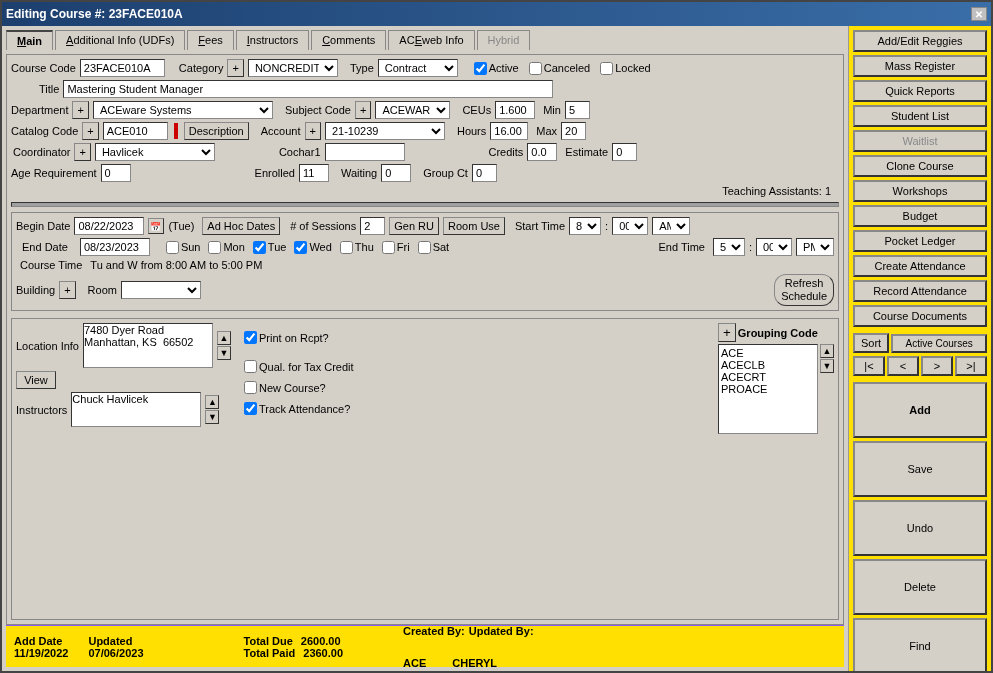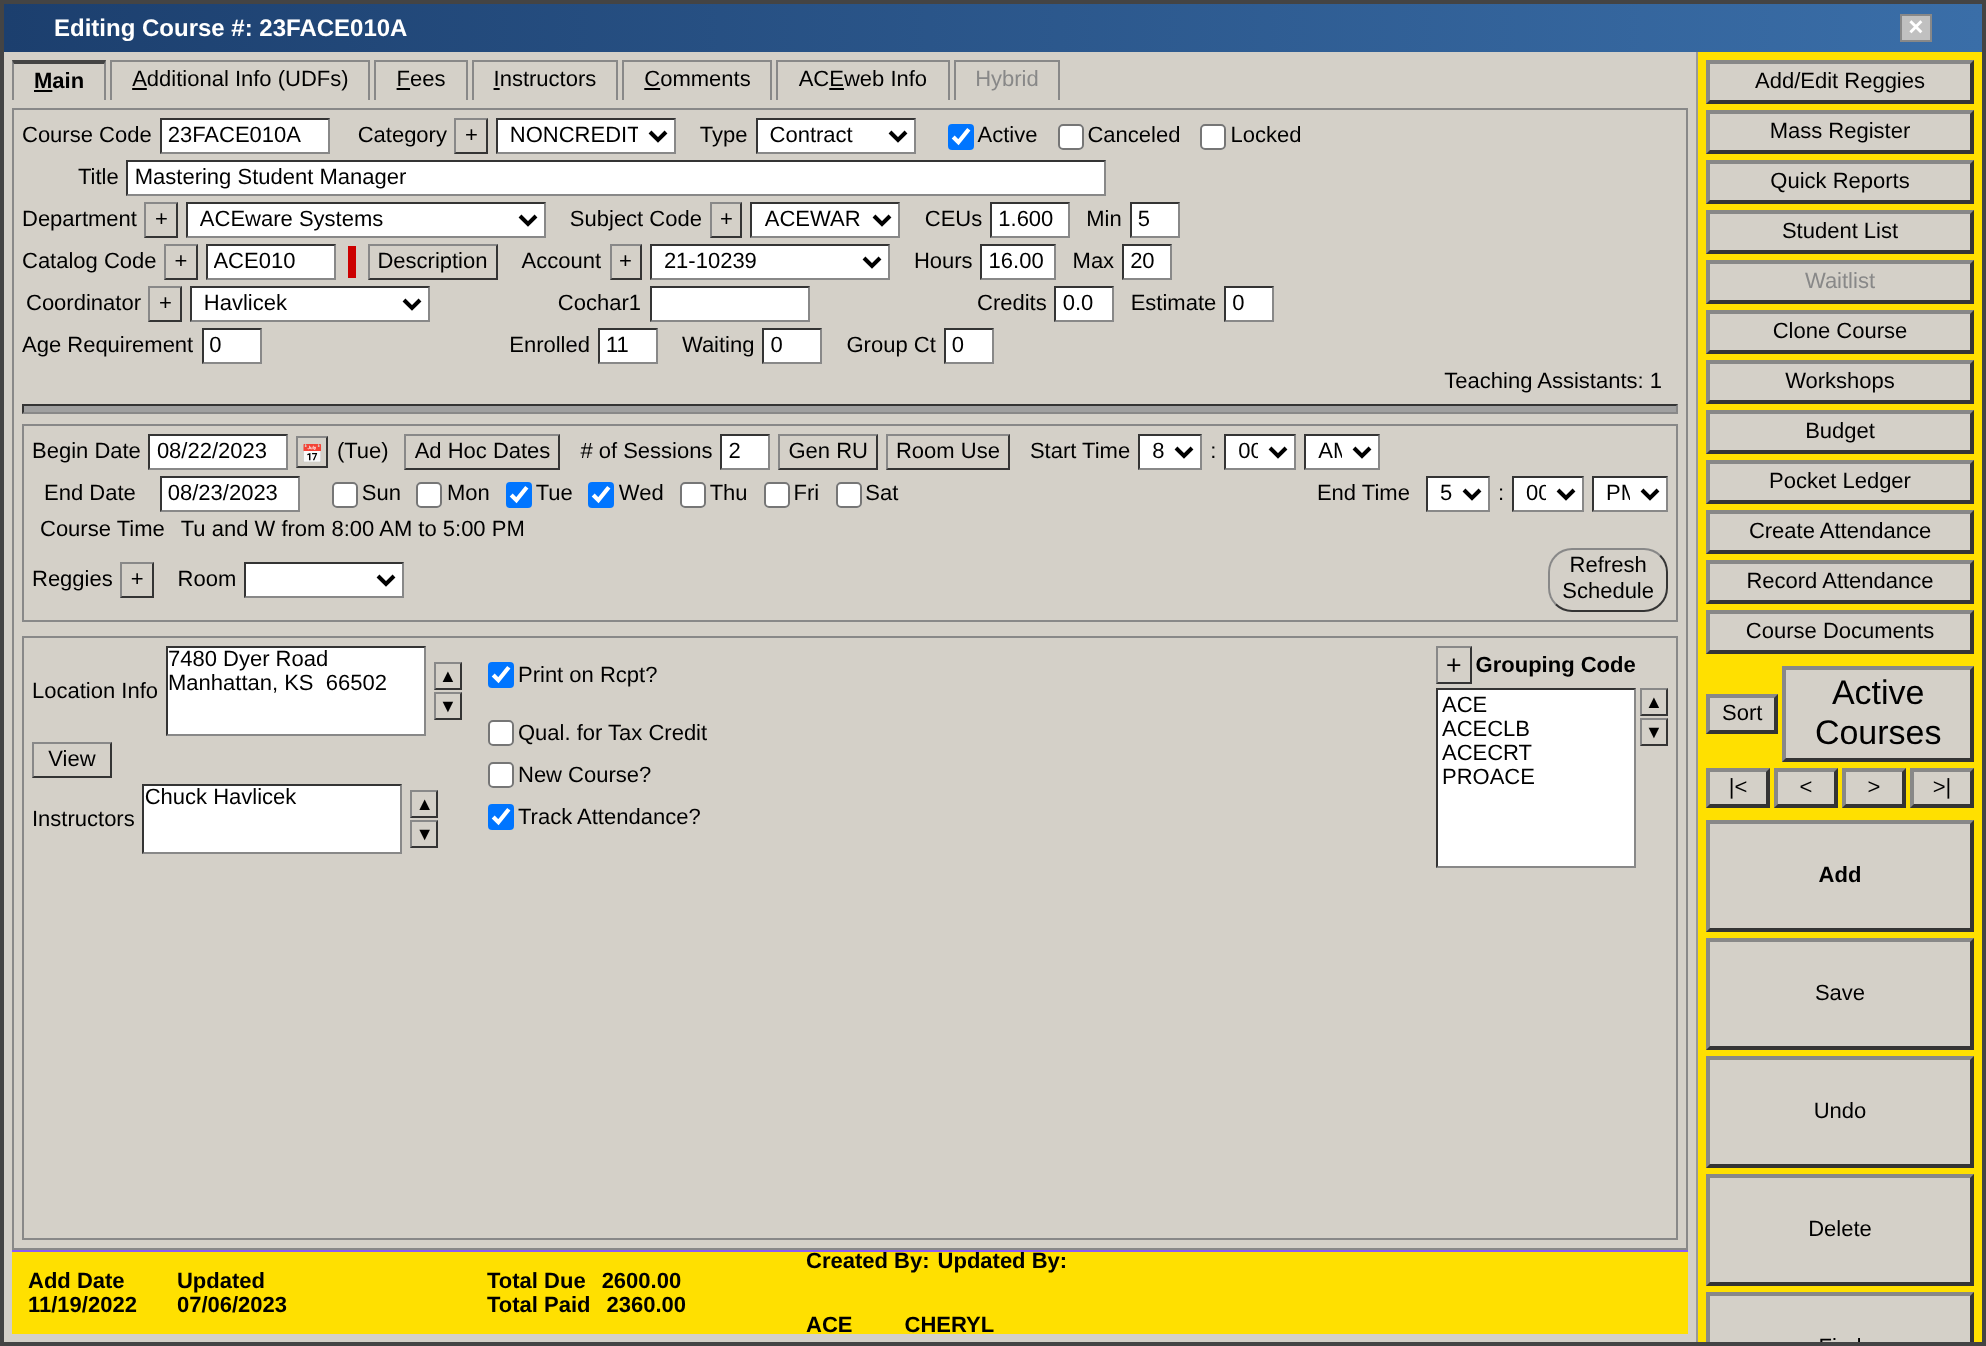--- a/index.html
+++ b/index.html
@@ -10,21 +10,21 @@
       height: 673px;
       background: #d4d0c8;
       border: 2px solid #444;
       position: relative;
       overflow: hidden;
     }
     
     .title-bar {
       background: linear-gradient(to right, #1c3f6e, #3a6ea8);
       color: white;
-      padding: 4px 25px;
+      padding: 4px 4px;
       font-size: 12px;
       font-weight: bold;
       display: flex;
       justify-content: space-between;
       align-items: center;
       height: 24px;
     }
     
     .close-btn {
       background: #c0c0c0;
@@ -186,21 +186,21 @@
       border: 2px outset #888;
       padding: 2px 6px;
       font-size: 11px;
       cursor: pointer;
     }
     
     .active-courses-btn {
       background: #d4d0c8;
       border: 2px outset #888;
       padding: 2px 4px;
-      font-size: 17px;
+      font-size: 10px;
       cursor: pointer;
       flex: 1;
     }
     
     
     .nav-row {
       display: flex;
       gap: 2px;
     }
     
@@ -454,21 +454,21 @@
               <option>PM</option>
             </select>
           </div>
 
           <div class="form-row" style="margin-top:3px;">
             <label style="margin-left:4px;">Course Time</label>
             <label style="margin-left:4px;">Tu and W from 8:00 AM to 5:00 PM</label>
           </div>
 
           <div class="form-row" style="margin-top:3px;">
-            <label>Reggies</label>
+            <label>Building</label>
             <button class="plus-btn">+</button>
             <label style="margin-left:8px;">Room</label>
             <select style="width:80px;">
               <option></option>
             </select>
             <button class="plus-btn" style="margin-left:auto;height:auto;padding:2px 6px;line-height:1.2;border-radius:12px;">Refresh<br>Schedule</button>
           </div>
         </div>
 
         <div class="location-section" style="margin-top:4px;">

